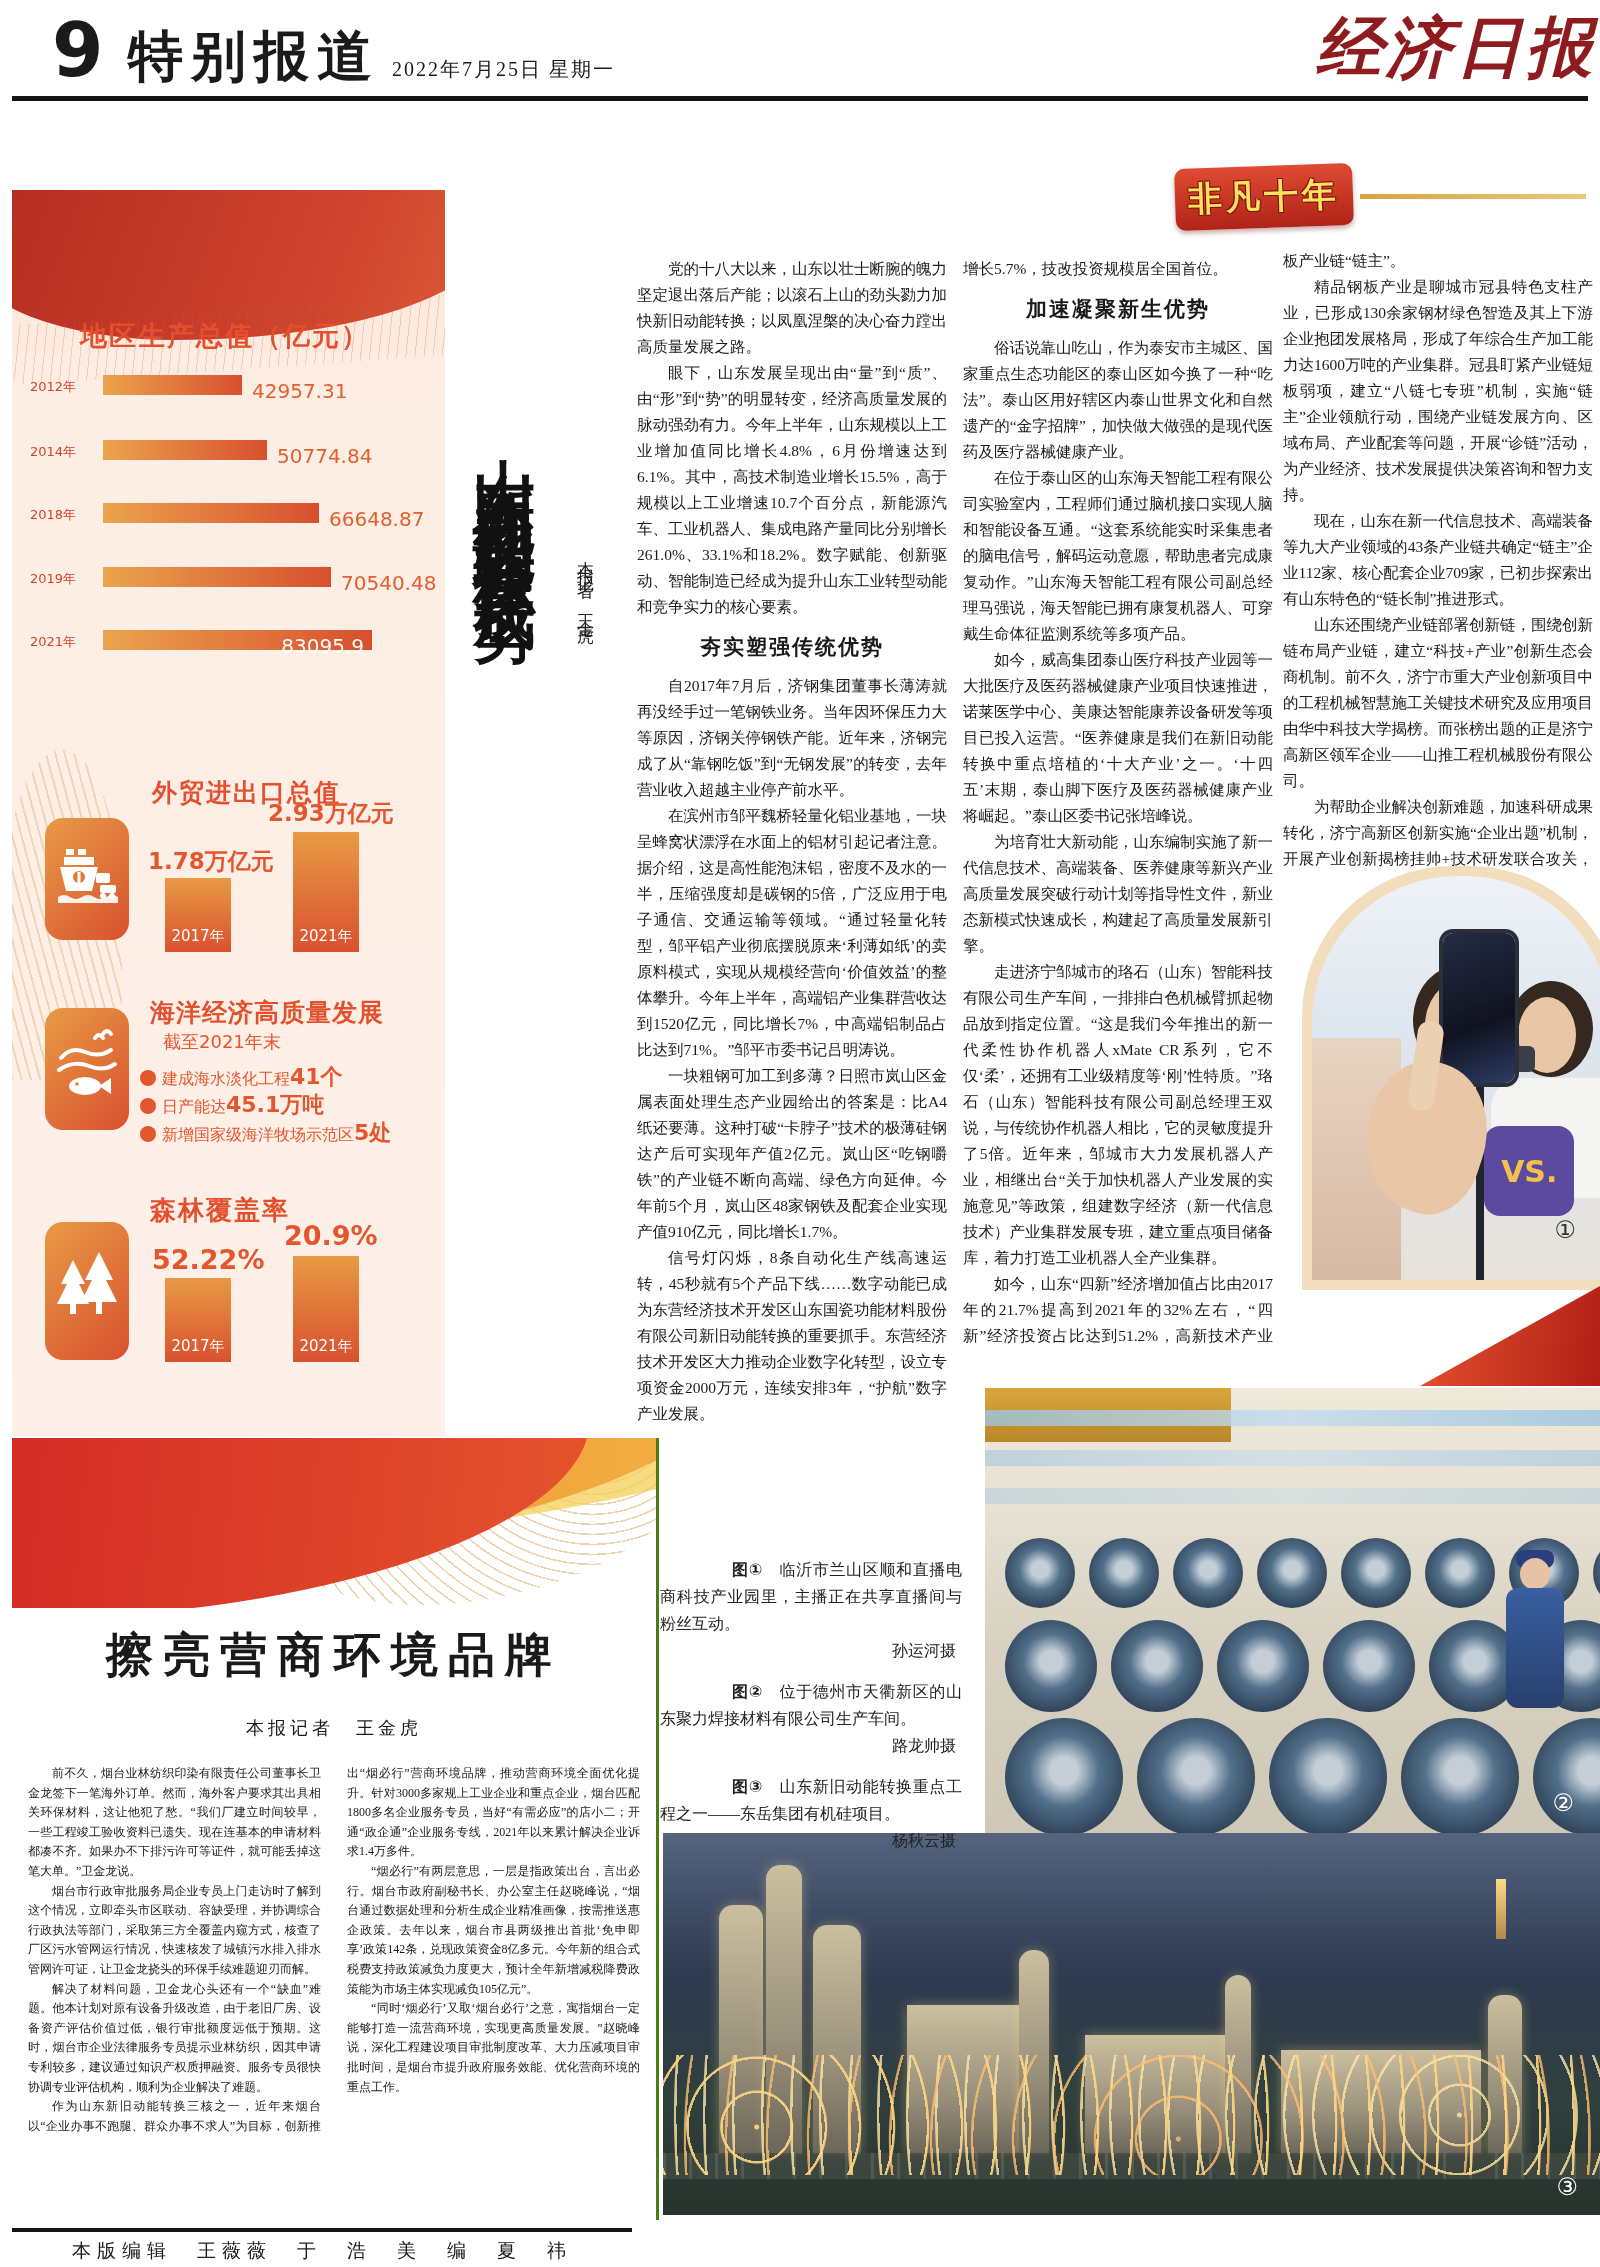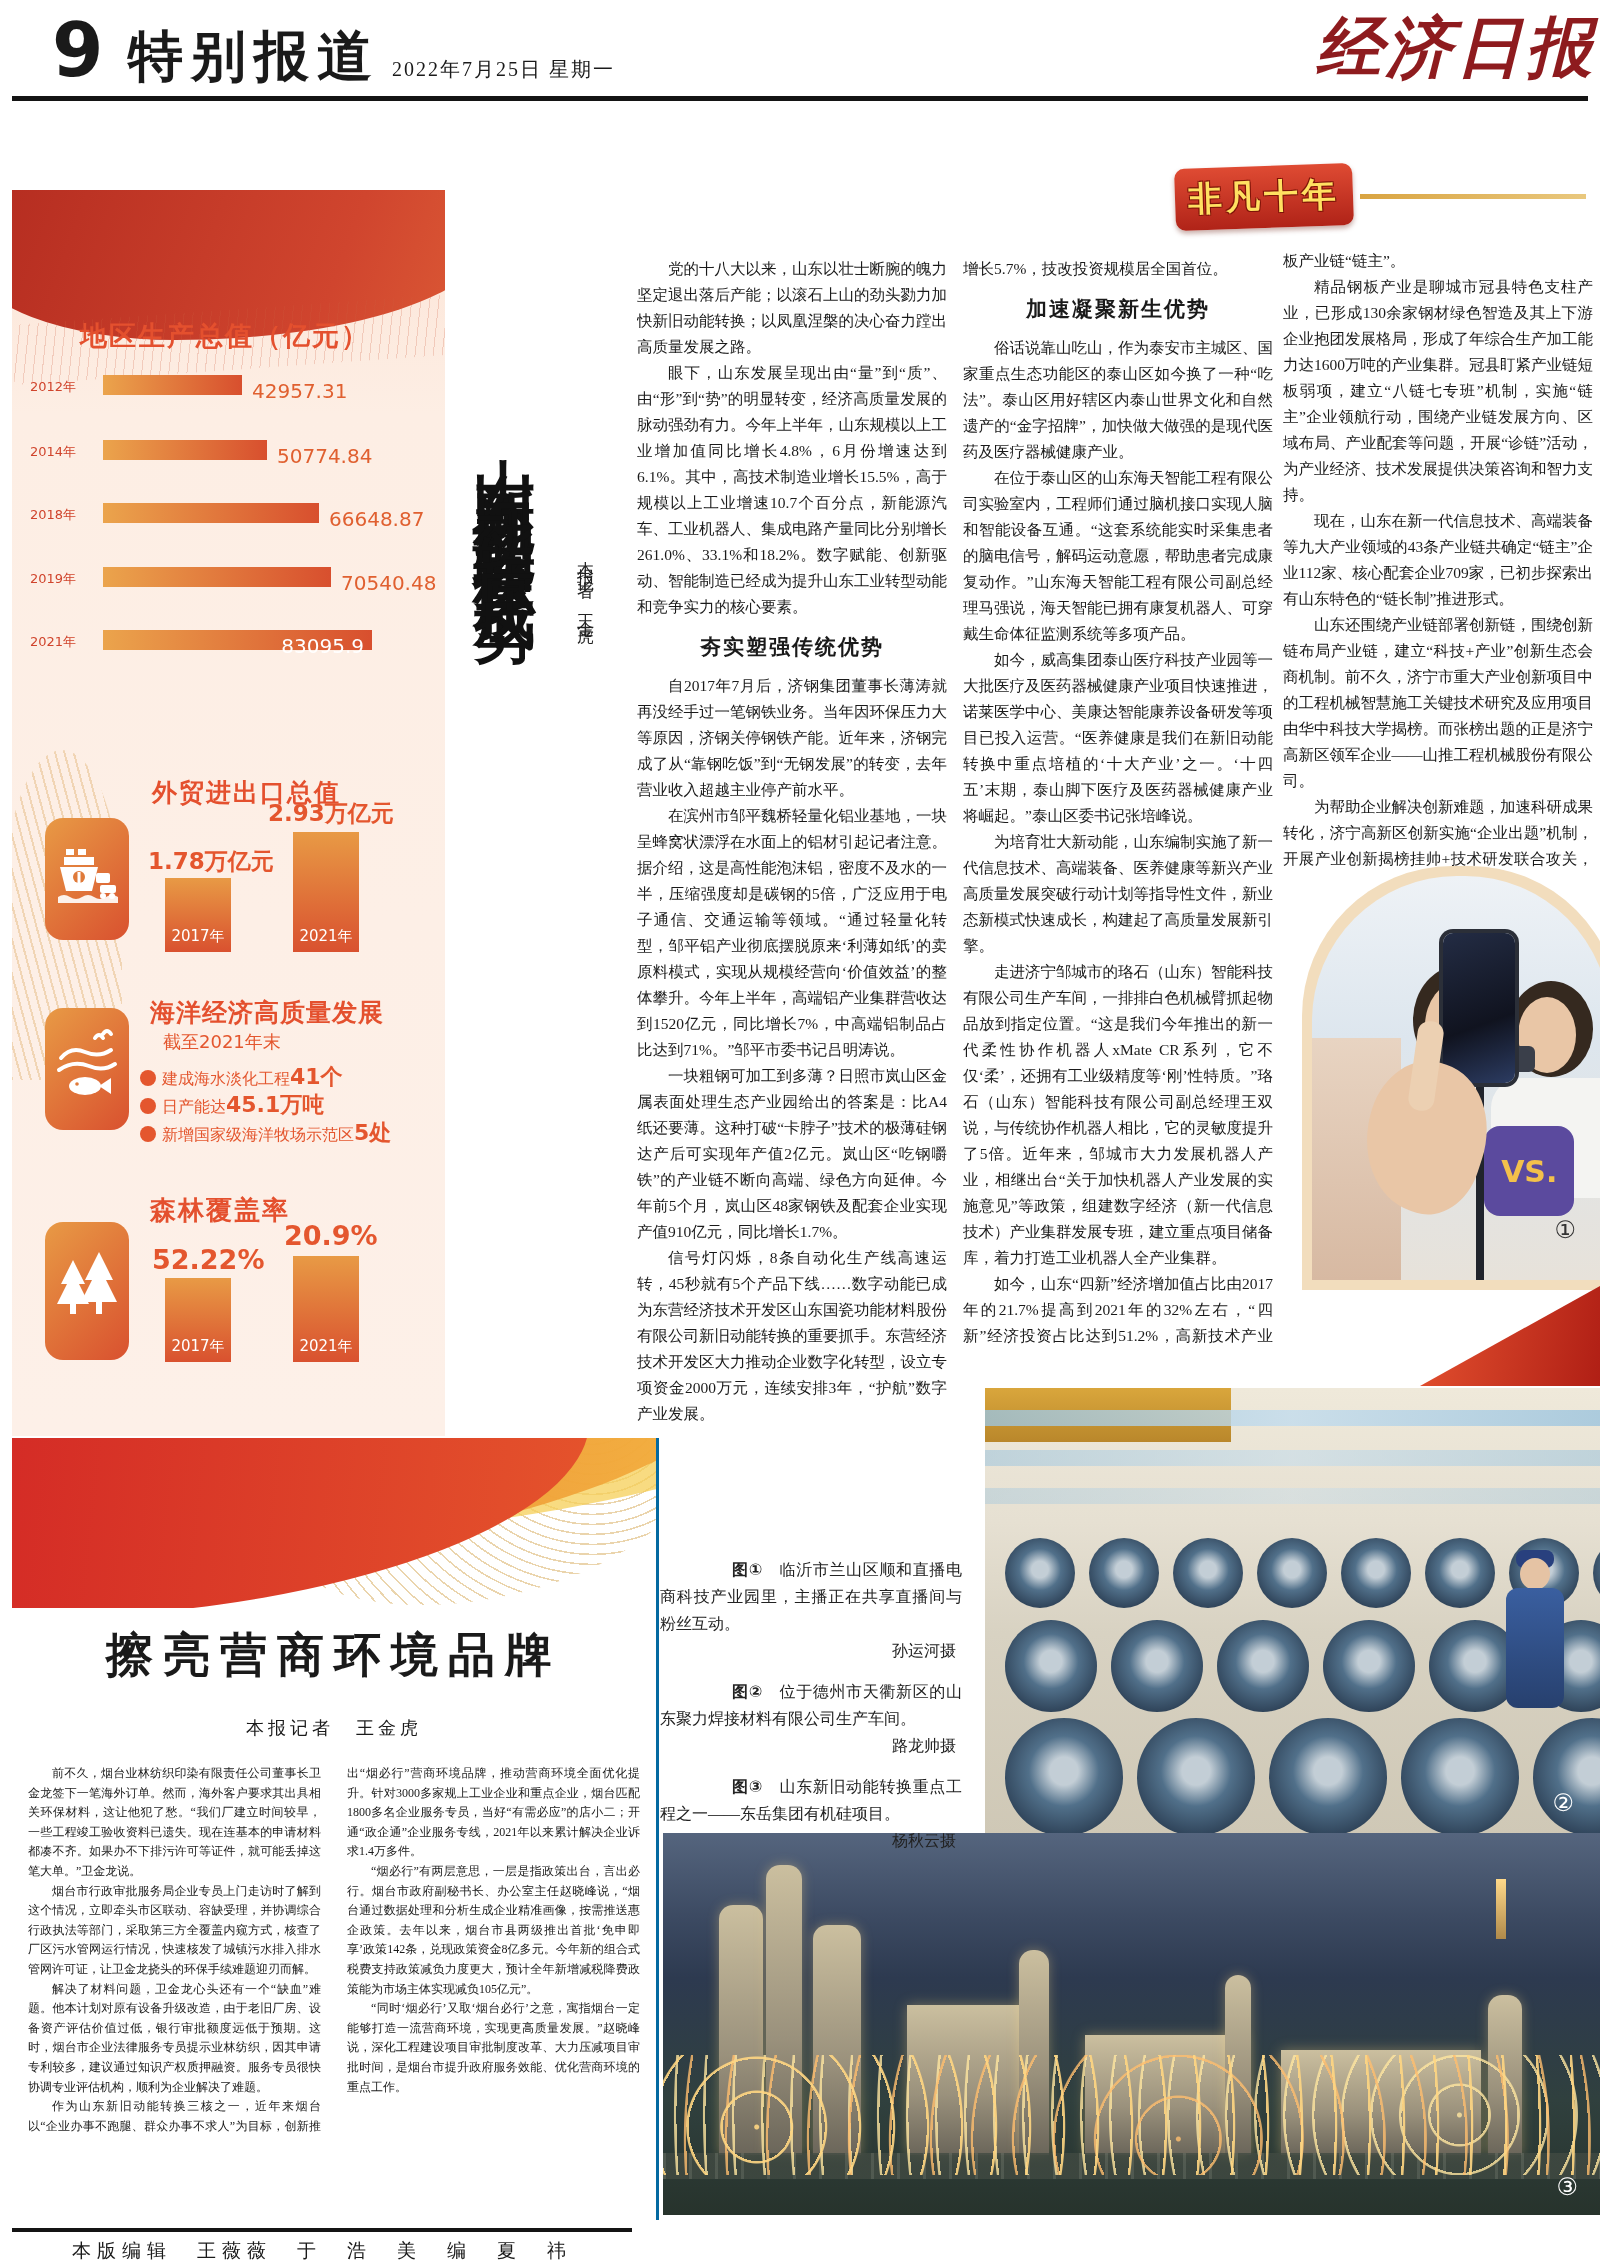--- a/index.html
+++ b/index.html
@@ -125,21 +125,21 @@
   .p3-flare{position:absolute;right:10%;top:12%;width:10px;height:60px;background:linear-gradient(180deg,#ffd98a,#b08a4a);}
 
   
   .captions{left:660px;top:1556px;width:302px;}
   .cap{font-size:16px;line-height:27px;text-align:justify;margin-bottom:14px;color:#222;}
   .cap .first{text-indent:4.5em;display:block;}
   .cap-no{font-family:"DejaVu Sans",sans-serif;font-weight:bold;}
   .cap-credit{display:block;text-align:right;padding-right:6px;}
 
   
-  .bottom-art{left:12px;top:1438px;width:644px;height:782px;background:#fff;border-right:3px solid #0369a1;}
+  .bottom-art{left:12px;top:1438px;width:644px;height:782px;background:#fff;border-right:3px solid #4d7c0f;}
   .ba-swoosh{position:absolute;left:0;top:0;width:100%;height:170px;overflow:hidden;}
   .ba-s1{position:absolute;left:-180px;top:-90px;width:760px;height:260px;background:linear-gradient(100deg,#cf1f24,#e5542c);border-radius:0 0 100% 60%/0 0 260px 170px;transform:rotate(-4deg);}
   .ba-s2{position:absolute;left:-80px;top:-130px;width:820px;height:240px;background:linear-gradient(100deg,#e87426,#f3b03c);border-radius:0 0 100% 70%/0 0 240px 190px;transform:rotate(-6deg);opacity:.9;}
   .ba-s3{position:absolute;left:60px;top:-150px;width:860px;height:230px;background:#f6cf57;border-radius:0 0 100% 80%/0 0 230px 200px;transform:rotate(-7deg);opacity:.75;}
   .ba-gold{position:absolute;right:-40px;top:-40px;width:420px;height:200px;border-radius:50%;
      background:repeating-radial-gradient(circle at 80% 10%, rgba(214,170,90,.5) 0 1.5px, transparent 1.5px 10px);transform:rotate(-12deg);}
   .ba-title{position:absolute;left:0;top:186px;width:100%;text-align:center;font-weight:bold;font-size:47px;letter-spacing:10px;}
   .ba-byline{position:absolute;left:0;top:278px;width:100%;text-align:center;font-size:18px;letter-spacing:4px;}
   .ba-cols{position:absolute;left:16px;top:326px;width:612px;height:428px;column-count:2;column-gap:26px;overflow:hidden;}
   .ba-cols .para{font-size:12px;line-height:19.6px;text-indent:2em;text-align:justify;}

